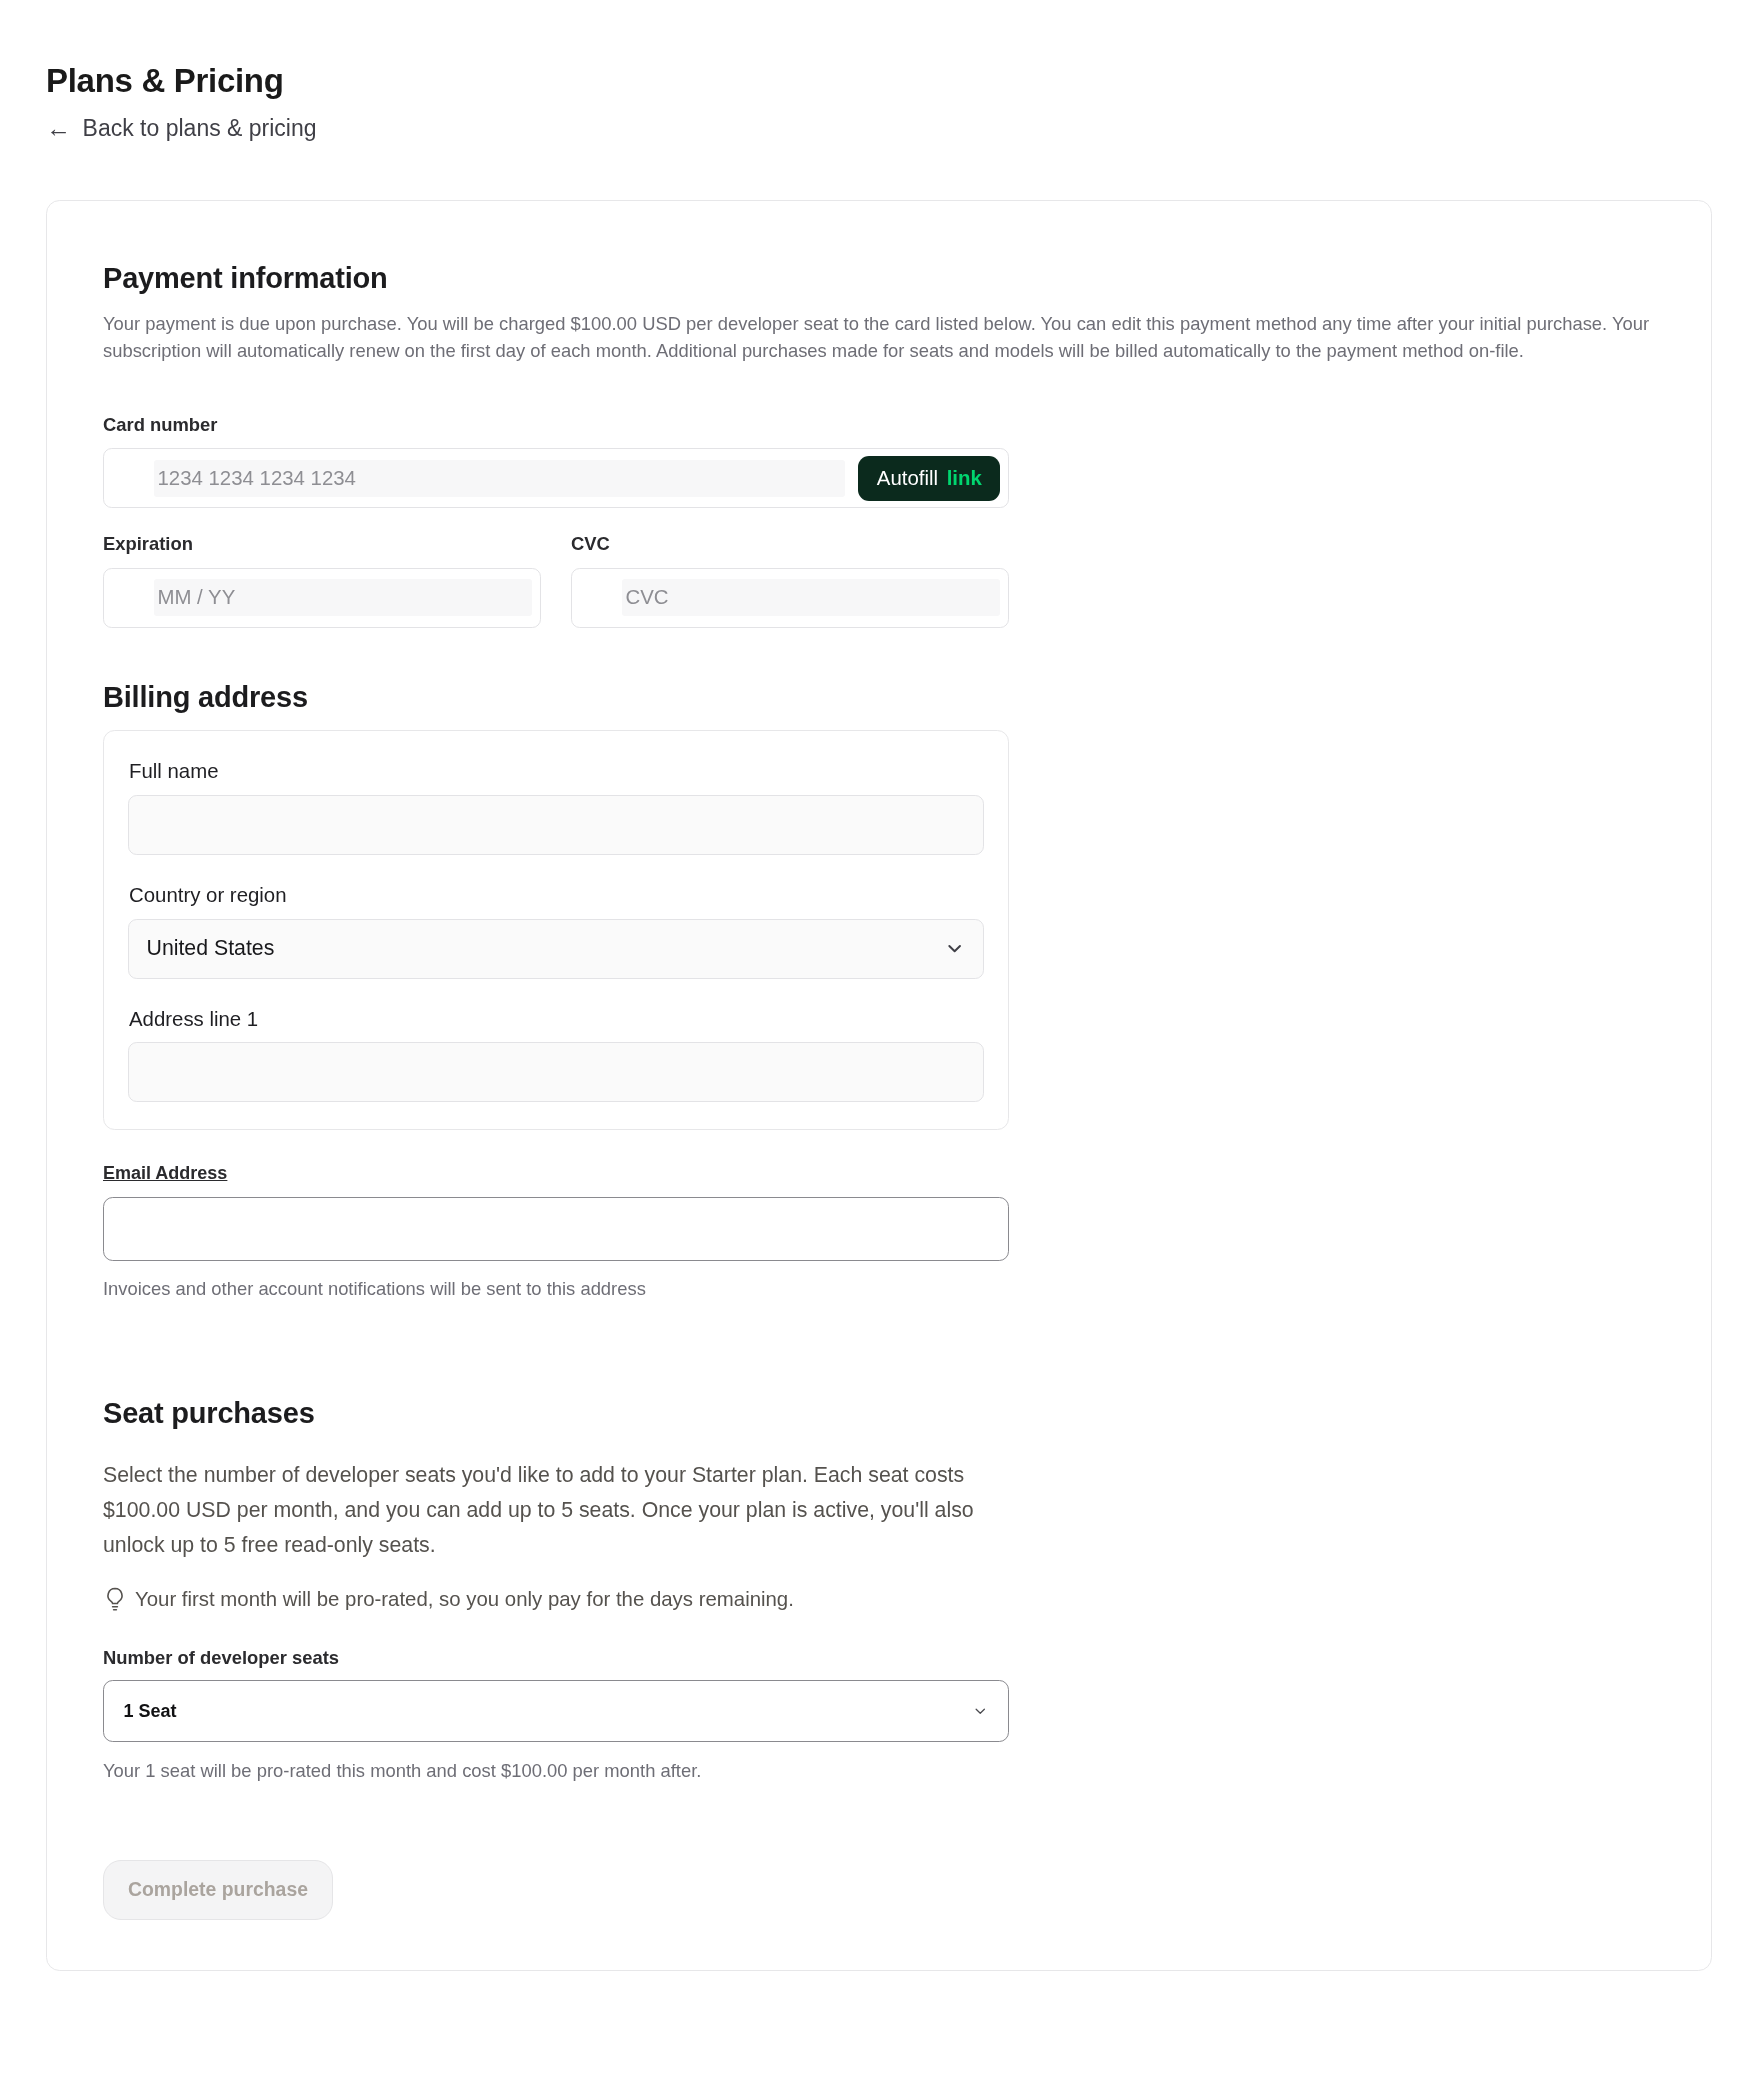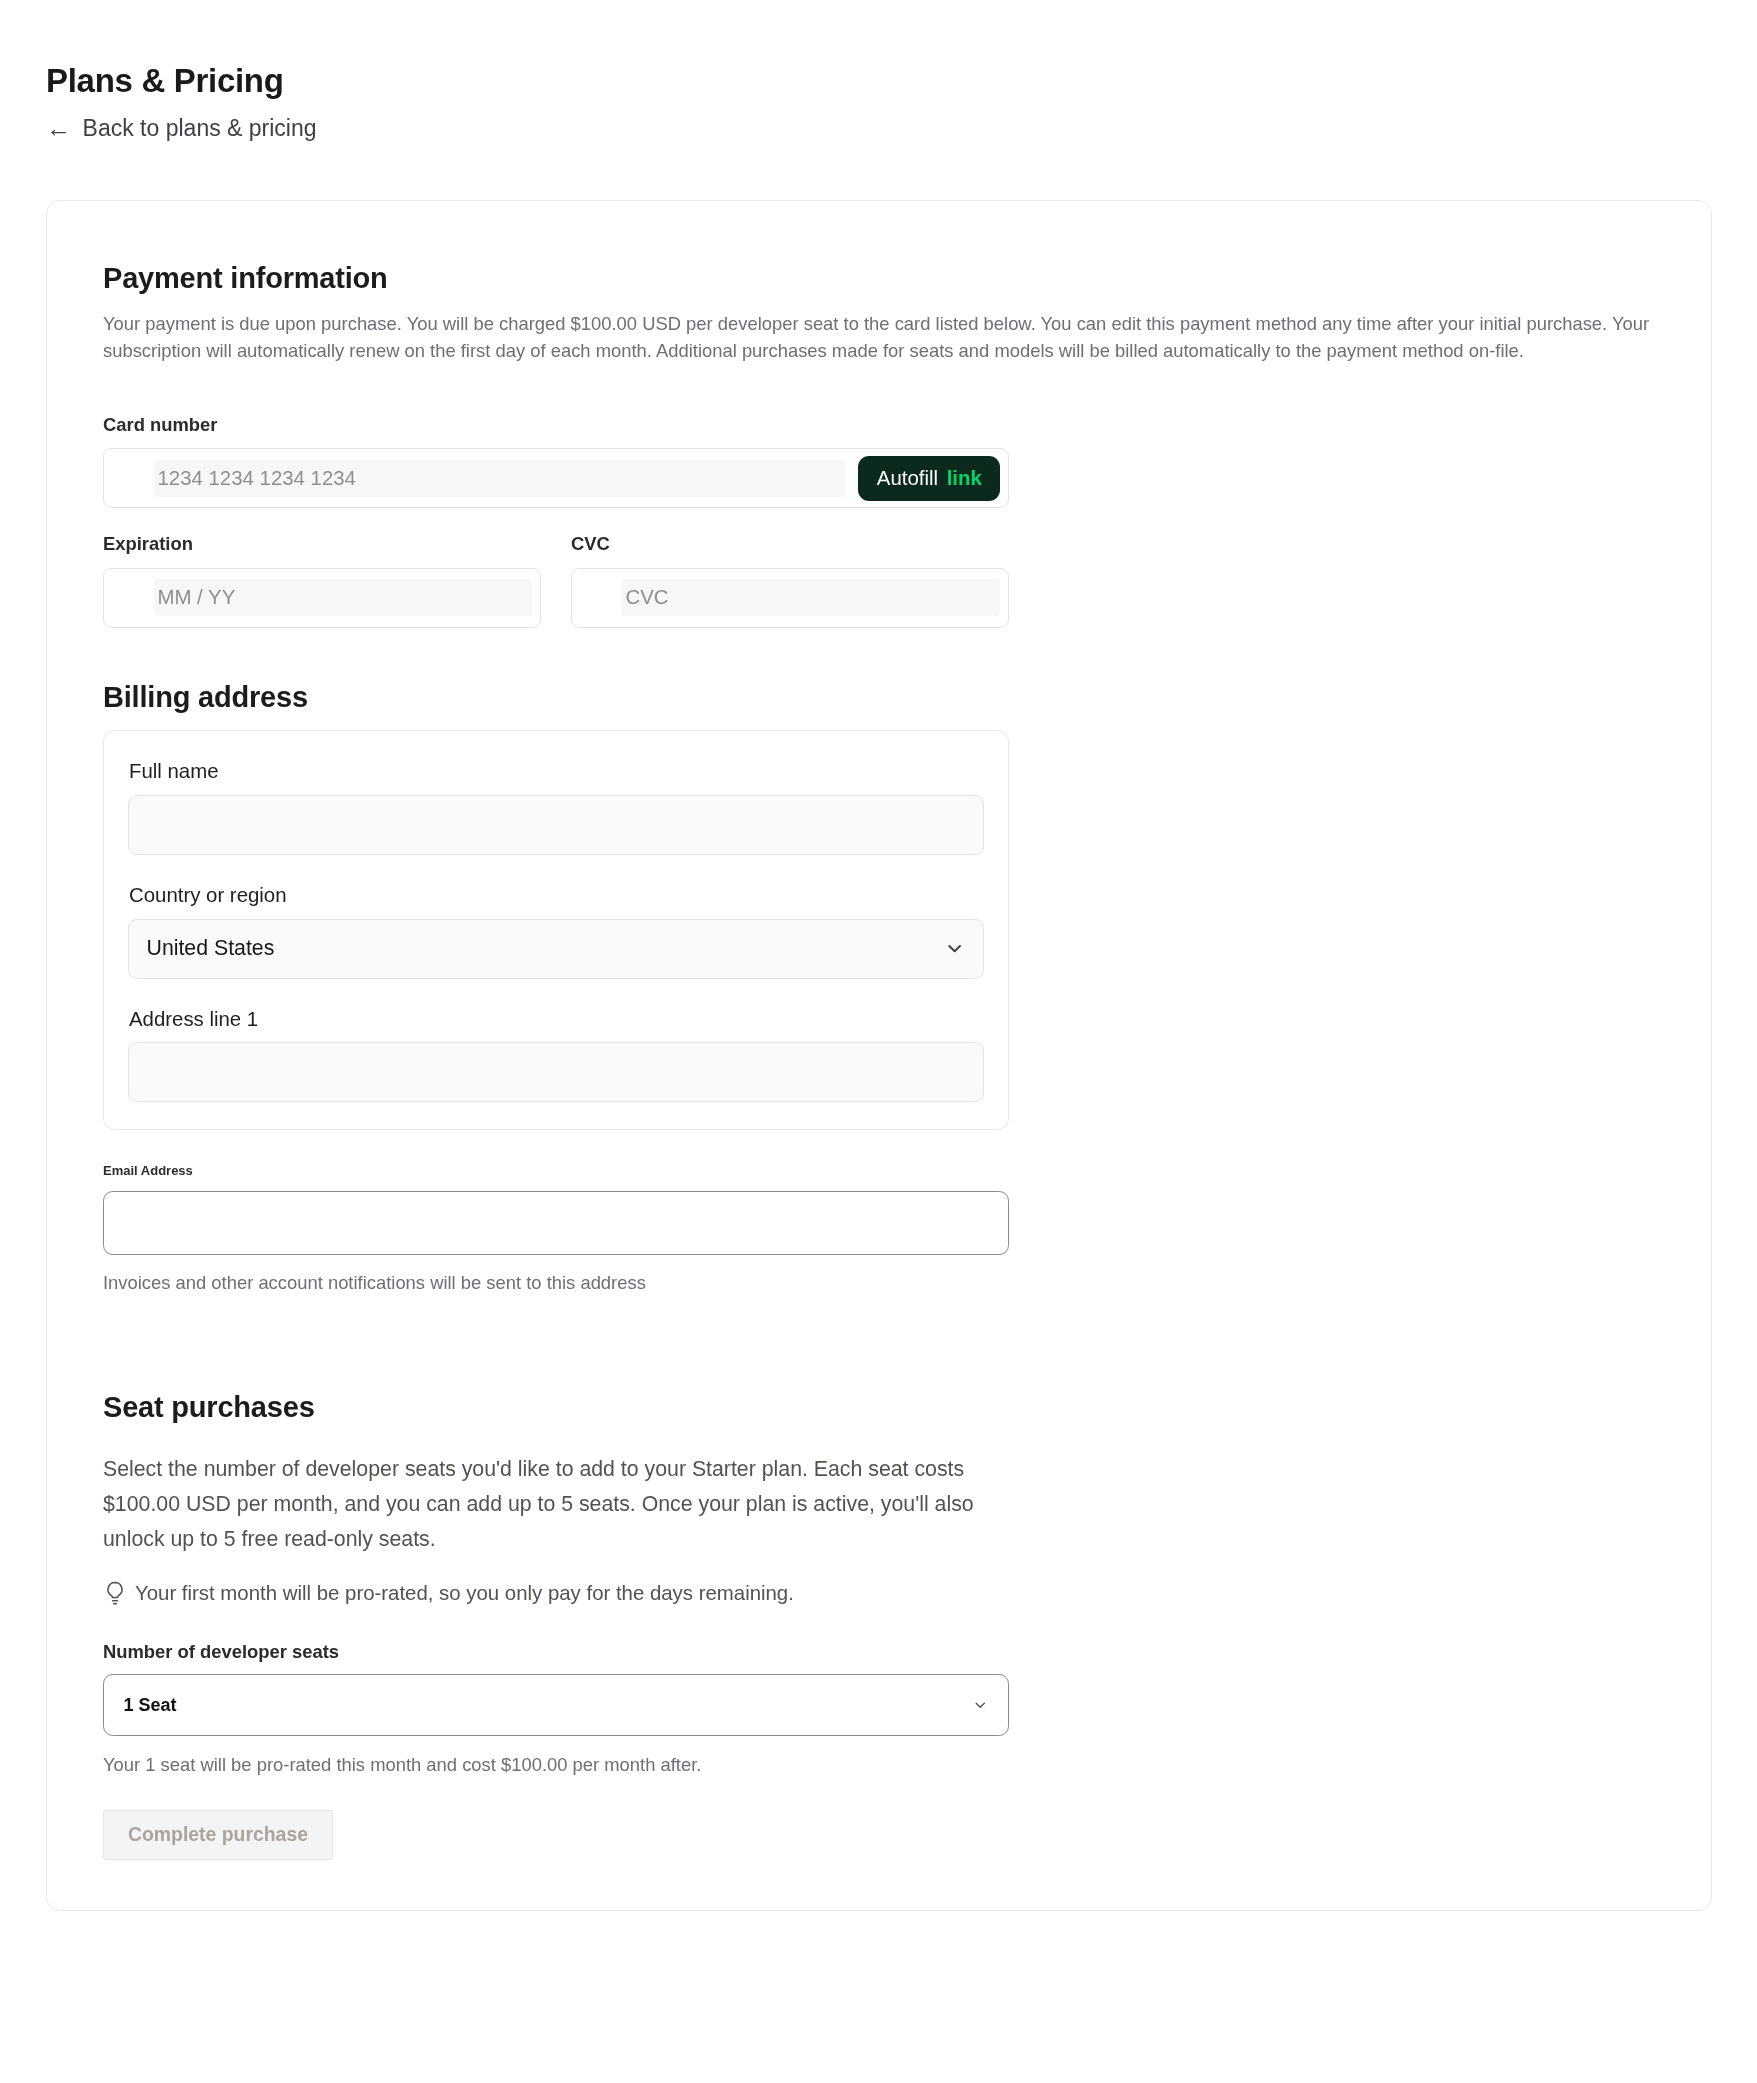--- a/index.html
+++ b/index.html
@@ -145,21 +145,21 @@
     display: flex;
     align-items: center;
     justify-content: space-between;
     padding: 0 17.5px;
     font-size: 21.3px;
     color: #18181b;
     cursor: pointer;
   }
 
   .email-block { margin-top: 33px; }
-  .email-label { font-size: 13px; }
+  .email-label { font-size: 18px; text-decoration: underline; }
   .email-input {
     display: block;
     width: 906px;
     height: 64px;
     background: #fff;
     border: 1px solid #8a8a8f;
     border-radius: 9.7px;
     outline: none;
     font-family: "Liberation Sans", sans-serif;
     font-size: 20.4px;
@@ -198,26 +198,26 @@
     border-radius: 9.7px;
     display: flex;
     align-items: center;
     justify-content: space-between;
     padding: 0 19.4px;
     cursor: pointer;
   }
   .seats-select .value { font-size: 18px; font-weight: 700; color: #111113; }
 
   .complete-btn {
-    margin-top: 32px;
-    height: 50px;
+    margin-top: 76px;
+    height: 60px;
     padding: 0 24px;
     background: #f4f4f5;
     border: 1px solid #e5e5e7;
-    border-radius: 3px;
+    border-radius: 18px;
     font-family: "Liberation Sans", sans-serif;
     font-size: 19.4px;
     font-weight: 700;
     color: #aaa49e;
     cursor: default;
   }
 </style>
 </head>
 <body>
 

